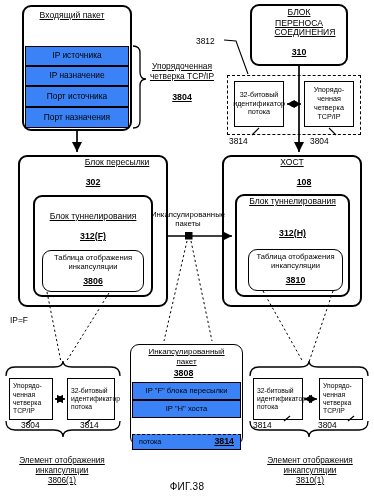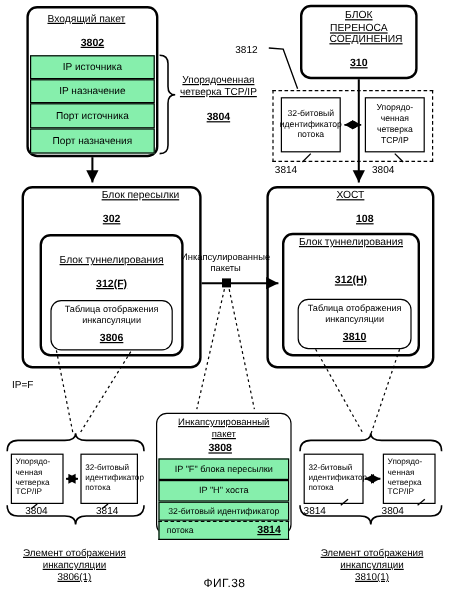--- a/index.html
+++ b/index.html
@@ -31,21 +31,21 @@
   .dashbox {
     position: absolute;
     box-sizing: border-box;
     border: 1.5px dashed #000;
     background: transparent;
   }
   .cell {
     position: absolute;
     box-sizing: border-box;
     border: 1.4px solid #000;
-    background: #86efac;
+    background: #3b82f6;
     display: flex;
     align-items: center;
     justify-content: center;
     text-align: right;
     font-size: 8.4px;
     line-height: 1.1;
   }
   .txt {
     position: absolute;
     text-align: center;
@@ -103,21 +103,20 @@
     border-top: 1.4px dashed #000 !important;
   }
 </style>
 </head>
 <body>
 
 <div id="page">
 
   <div class="box rbox thick" style="left:22px; top:5px; width:110px; height:126px;"></div>
   <div class="txt u ttl" style="left:22px; top:11px; width:100px;">Входящий пакет</div>
-  <div class="txt ref" style="left:22px; top:30px; width:110px;">3802</div>
 
   <div class="cell" style="left:25px; top:46px; width:104px; height:20px;">
     <span>IP источника</span>
   </div>
   <div class="cell" style="left:25px; top:66px; width:104px; height:20px;">
     <span>IP назначение</span>
   </div>
   <div class="cell" style="left:25px; top:86px; width:104px; height:21px;">
     <span>Порт источника</span>
   </div>
@@ -184,23 +183,20 @@
   <div class="box rbox" style="left:130px; top:344px; width:113px; height:102px;"></div>
   <div class="txt u ttl" style="left:130px; top:347px; width:113px; font-size:8px;">Инкапсулированный</div>
   <div class="txt u ttl" style="left:130px; top:357px; width:113px; font-size:8px;">пакет</div>
   <div class="txt ref" style="left:130px; top:368px; width:107px;">3808</div>
 
   <div class="cell" style="left:132px; top:382px; width:109px; height:18px; font-size:7.6px;">
     <span>IP "F" блока пересылки</span>
   </div>
   <div class="cell" style="left:132px; top:400px; width:109px; height:18px; font-size:7.6px;">
     <span>IP "H" хоста</span>
-  </div>
-  <div class="cell" style="left:132px; top:418px; width:109px; height:16px; font-size:7.2px;">
-    <span>32-битовый идентификатор</span>
   </div>
   <div class="cell dashrow" style="left:132px; top:434px; width:109px; height:16px; font-size:7.2px; justify-content:space-between; padding:0 6px;">
     <span>потока</span>
     <span class="ref">3814</span>
   </div>
 
   <div class="smallcell" style="left:9px; top:378px; width:44px; height:42px; font-size:6.8px; justify-content:flex-start; text-align:left; padding-left:3px;">
     <span>Упорядо-ченная четверка TCP/IP</span>
   </div>
   <div class="smallcell" style="left:67px; top:378px; width:48px; height:42px; font-size:6.8px; justify-content:flex-start; text-align:left; padding-left:3px;">

